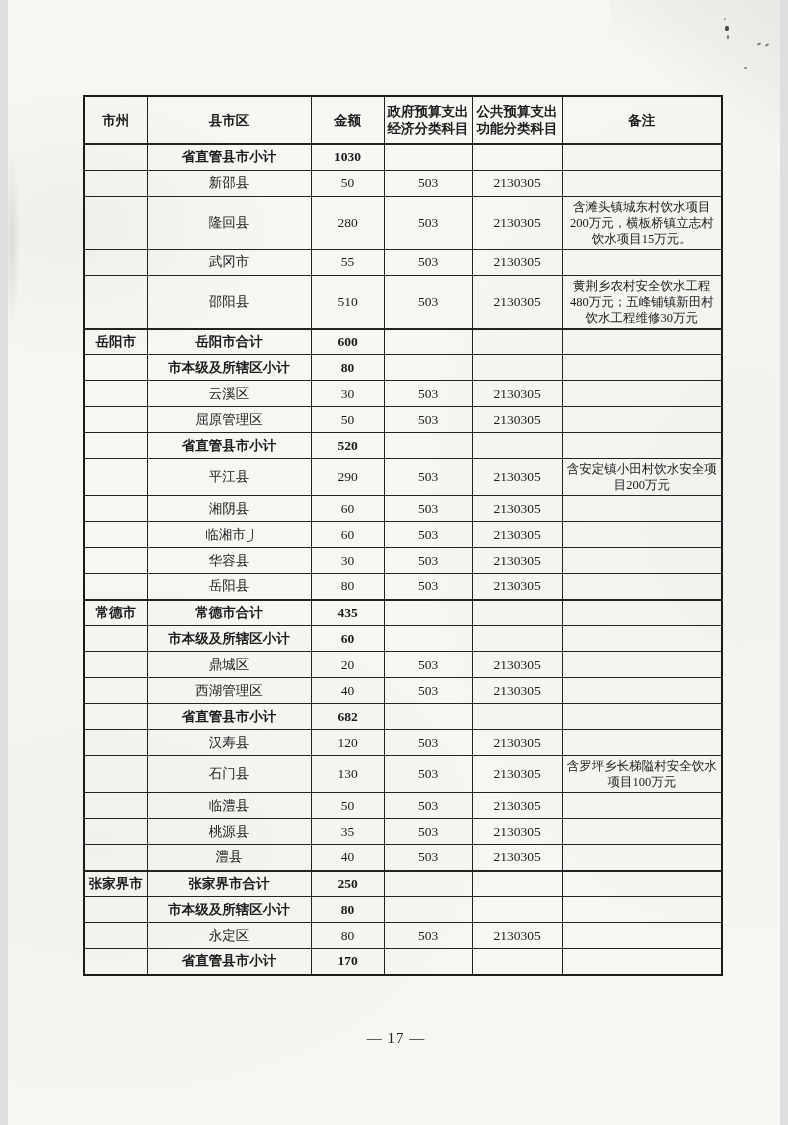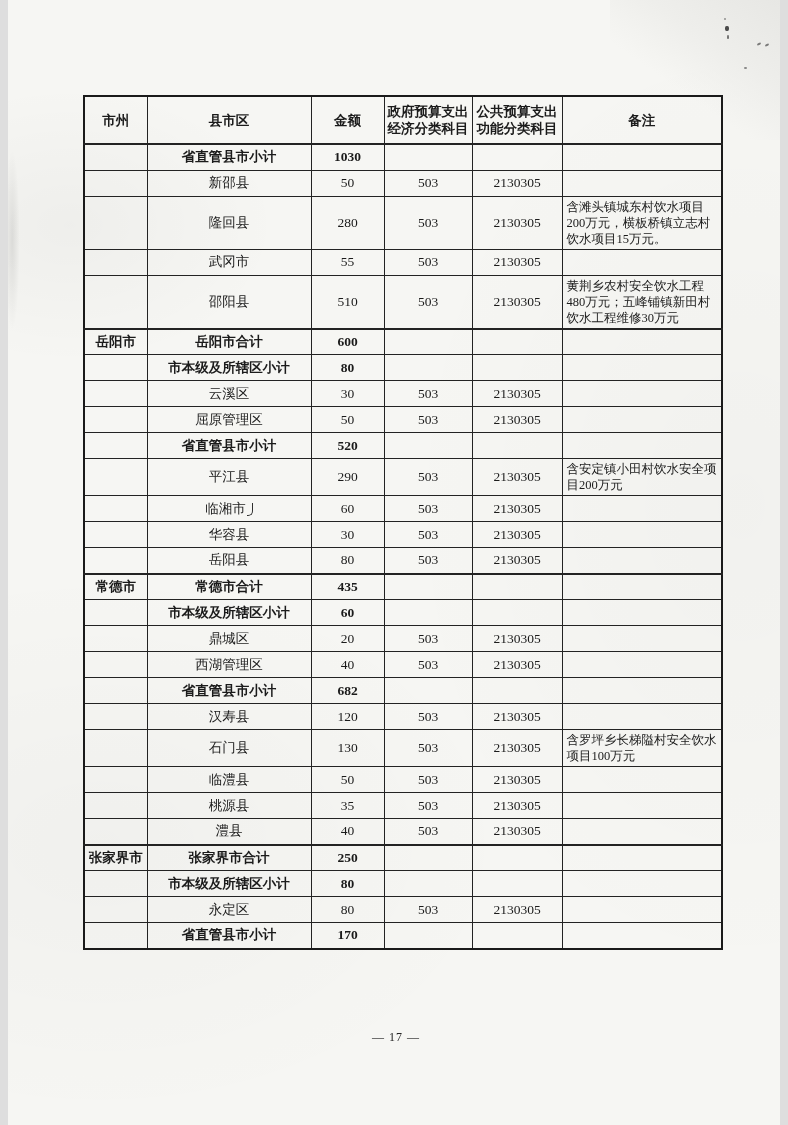--- a/index.html
+++ b/index.html
@@ -49,21 +49,21 @@
     height:48px; padding:2px 1px; text-align:center;
     border-bottom-width:2px;
   }
   .budget td{
     font-family:"Liberation Serif", serif;
     font-size:13.5px; line-height:16px;
     height:26px; padding:2px 2px; text-align:center;
     vertical-align:middle;
   }
   .budget td[data-name="cell-remark"]{
-    text-align:left; font-size:12.5px; line-height:16px; padding:2px 4px;
+    text-align:center; font-size:12.5px; line-height:16px; padding:2px 4px;
   }
   
   .r-subtotal td[data-name="cell-county"],
   .r-city-total td[data-name="cell-city"],
   .r-city-total td[data-name="cell-county"]{
     font-family:"Liberation Sans", sans-serif; font-weight:bold; font-size:13.5px;
   }
   .r-subtotal td[data-name="cell-amount"],
   .r-city-total td[data-name="cell-amount"]{
     font-weight:bold;
@@ -74,21 +74,21 @@
   .pen-mark{
     display:inline-block; width:5px; height:12px;
     border-right:1.6px solid #2f2f2f; border-bottom:1.6px solid #2f2f2f;
     border-radius:0 0 5px 0;
     transform:translateY(3px); margin-left:1px;
   }
 
   .page-number{
     position:absolute; top:1030px; left:0; width:776px;
     text-align:center; font-family:"Liberation Serif", serif;
-    font-size:12px; letter-spacing:1px; color:#242424;
+    font-size:15px; letter-spacing:1px; color:#242424;
   }
 </style>
 </head>
 <body>
 
 <div class="page" data-name="scanned-page">
   <div class="corner-shade" data-name="scan-shadow"></div>
   <div class="edge-smudge" data-name="scan-smudge"></div>
   <div class="speck s1" data-name="scan-speck"></div>
   <div class="speck s2" data-name="scan-speck"></div>
@@ -200,20 +200,28 @@
         <tr data-name="table-row" class="r-detail">
           <td data-name="cell-city"></td>
           <td data-name="cell-county">平江县</td>
           <td data-name="cell-amount">290</td>
           <td data-name="cell-econ-code">503</td>
           <td data-name="cell-func-code">2130305</td>
           <td data-name="cell-remark">含安定镇小田村饮水安全项目200万元</td>
         </tr>
         <tr data-name="table-row" class="r-detail">
           <td data-name="cell-city"></td>
+          <td data-name="cell-county">湘阴县</td>
+          <td data-name="cell-amount">60</td>
+          <td data-name="cell-econ-code">503</td>
+          <td data-name="cell-func-code">2130305</td>
+          <td data-name="cell-remark"></td>
+        </tr>
+        <tr data-name="table-row" class="r-detail">
+          <td data-name="cell-city"></td>
           <td data-name="cell-county" class="has-pen-mark">临湘市<span class="pen-mark" data-name="pen-mark"></span></td>
           <td data-name="cell-amount">60</td>
           <td data-name="cell-econ-code">503</td>
           <td data-name="cell-func-code">2130305</td>
           <td data-name="cell-remark"></td>
         </tr>
         <tr data-name="table-row" class="r-detail">
           <td data-name="cell-city"></td>
           <td data-name="cell-county">华容县</td>
           <td data-name="cell-amount">30</td>

